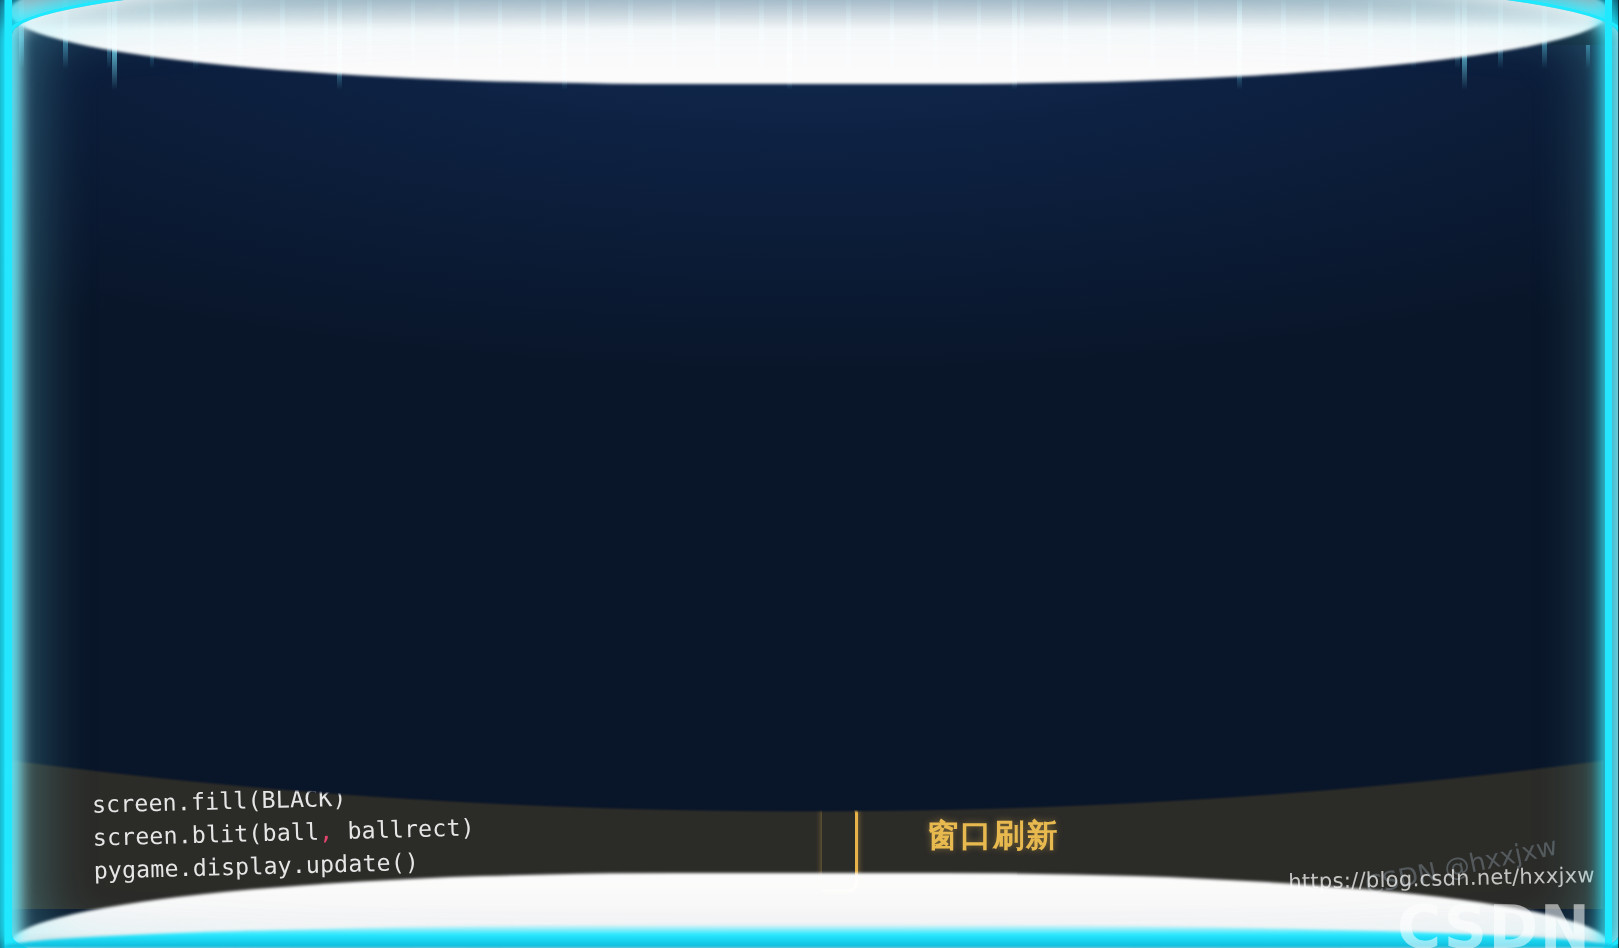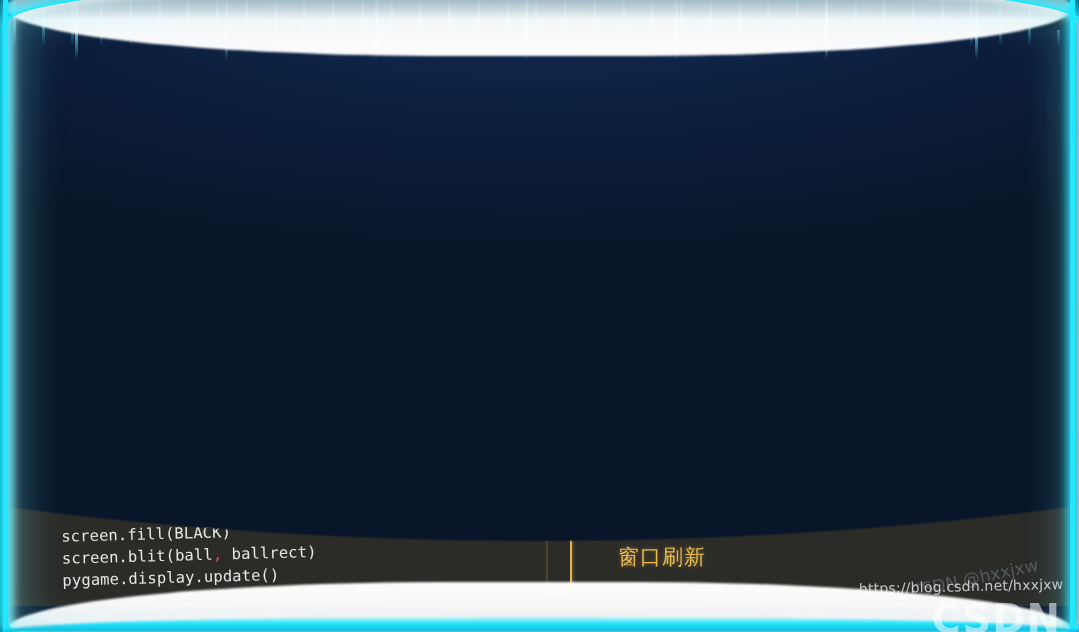--- a/index.html
+++ b/index.html
@@ -170,20 +170,21 @@
 
   
   .glabel {
     position: absolute;
     font-family: "DejaVu Sans", "Liberation Sans", sans-serif;
     color: #e8b94f;
     font-size: 21px;
     letter-spacing: 1px;
     text-shadow: 0 0 5px rgba(232,185,79,0.45);
     white-space: nowrap;
+    font-weight: bold;
   }
   .headline {
     position: absolute;
     font-family: "DejaVu Sans", "Liberation Sans", sans-serif;
     font-size: 31px;
     font-weight: bold;
     color: #e2b558;
     letter-spacing: 1.5px;
     white-space: nowrap;
     text-shadow: 0 0 7px rgba(226,181,88,0.55), 1px 1px 0 rgba(90,60,10,0.6);

